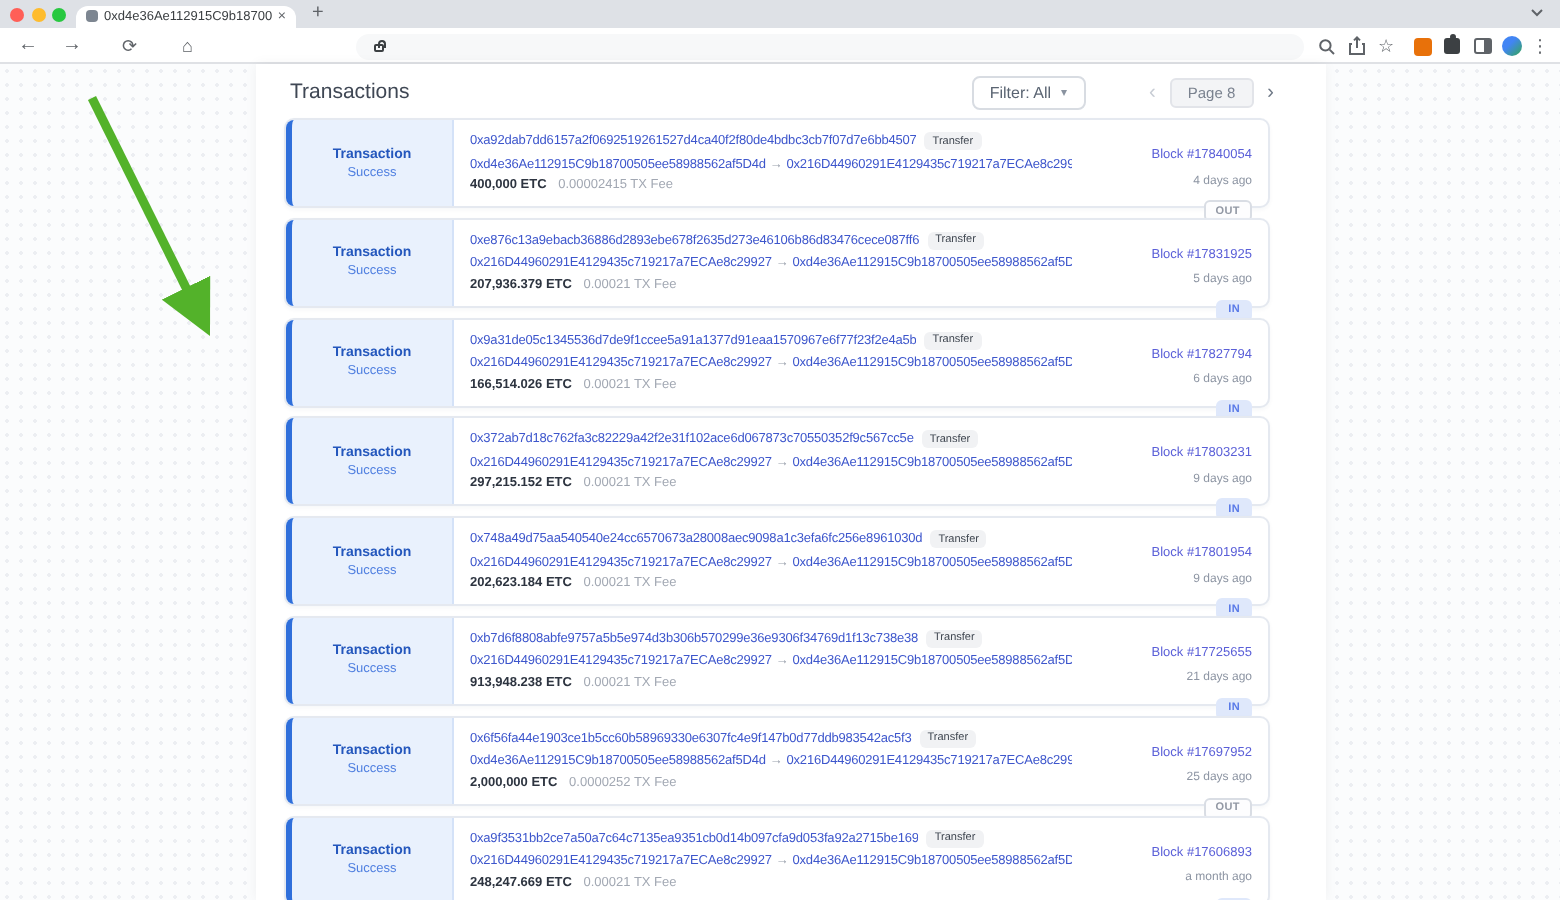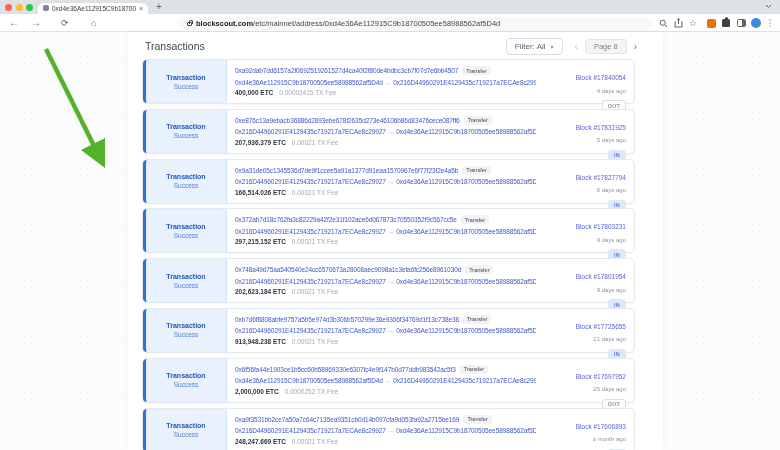--- a/index.html
+++ b/index.html
@@ -45,21 +45,21 @@
   .panelic:before { content:""; position:absolute; right:0; top:0; bottom:0; width:3px; background:#5f6368; }
 
   
   .page { position:absolute; top:32px; left:0; right:0; bottom:0; background:#fbfcfd;
     background-image:radial-gradient(#eceef2 0.8px, transparent 0.9px); background-size:7px 7px; }
   .panel { position:absolute; left:128px; top:0; width:535px; height:100%; background:#fff;
     box-shadow:0 0 6px rgba(0,0,0,0.05); }
   .panel-header { position:absolute; top:5px; left:17px; right:26px; height:18px;
     display:flex; justify-content:space-between; align-items:center; }
   .pg-title { font-size:10.5px; color:#3f4754; }
-  .hdr-right { display:flex; gap:12px; }
+  .hdr-right { display:flex; gap:32px; }
   .filter-btn { display:flex; align-items:center; gap:5px; border:1px solid #d8dce2; border-radius:4px;
     background:#fff; padding:3px 8px; font-size:8px; color:#5a6472; }
   .caret { font-size:6px; color:#8a93a0; }
   .pager { display:flex; align-items:center; gap:7px; }
   .pg-prev { color:#c7ccd4; font-size:10px; }
   .pg-next { color:#6f7987; font-size:10px; }
   .pg-btn { background:#f3f4f6; border:1px solid #e2e4e9; border-radius:3px; padding:2px 8px;
     font-size:7.5px; color:#7a828f; }
 
   .tx-list { position:absolute; top:27px; left:14px; width:493px; }
@@ -112,21 +112,20 @@
   </span>
 </div>
 
 <div class="toolbar">
   <span class="nav-ic ic-back">←</span>
   <span class="nav-ic ic-fwd">→</span>
   <span class="nav-ic ic-reload">⟳</span>
   <span class="nav-ic ic-home">⌂</span>
   <div class="omnibox">
     <span class="lock"></span>
-    <span class="url"><span class="dom">blockscout.com</span><span class="path">/etc/mainnet/address/0xd4e36Ae112915C9b18700505ee58988562af5D4d</span></span>
   </div>
   <span class="tb-ic" style="left:657px">
     <svg width="9" height="9" viewBox="0 0 9 9">
         <circle cx="3.7" cy="3.7" r="2.6" stroke="#5f6368" fill="none"></circle>
         <line x1="5.8" y1="5.8" x2="8" y2="8" stroke="#5f6368"></line>
       </svg>
   </span>
   <span class="tb-ic" style="left:672px">
     <svg width="9" height="10" viewBox="0 0 9 10">
         <path d="M2 4 H1 V9 H8 V4 H7" stroke="#5f6368" fill="none"></path>

